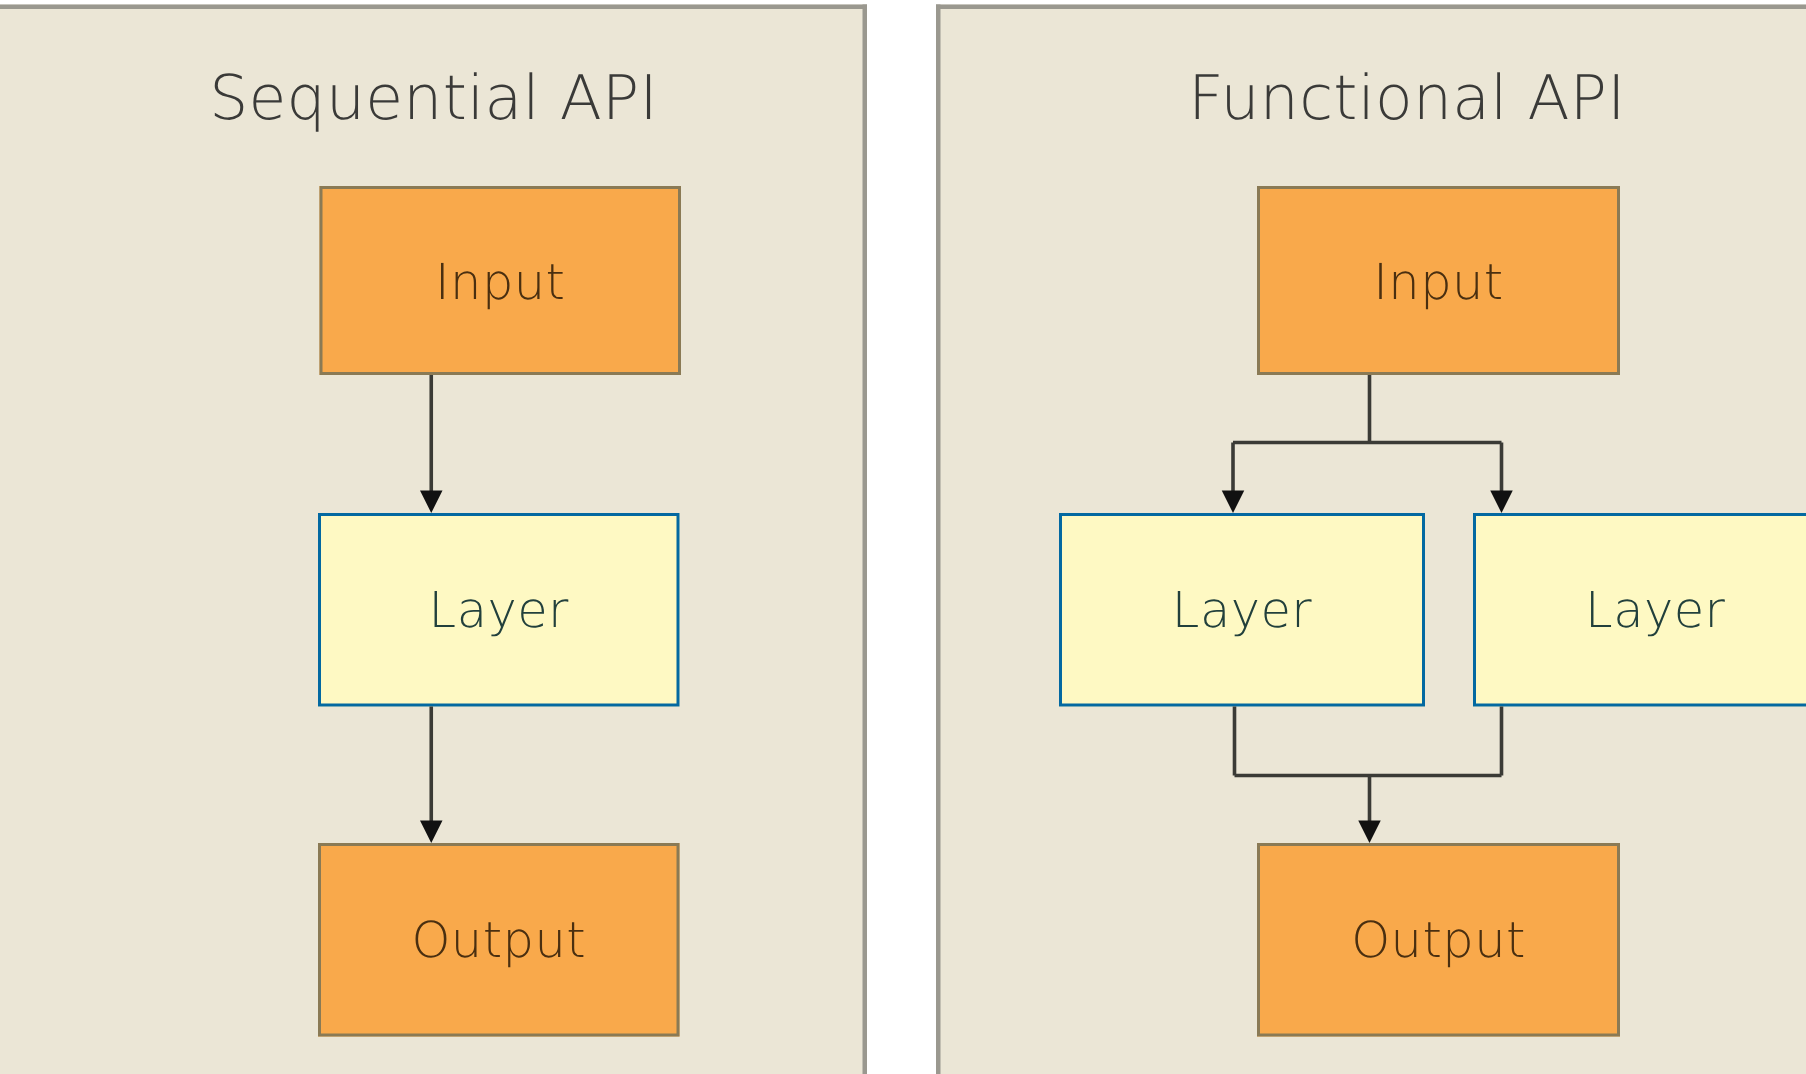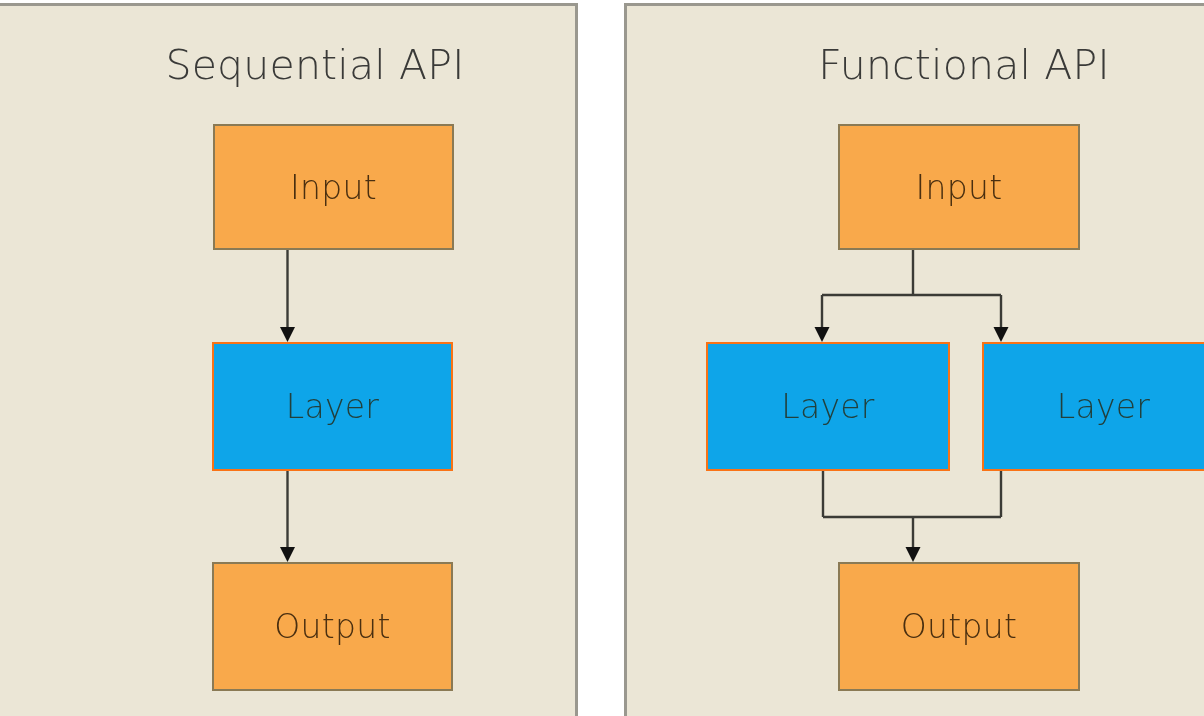--- a/index.html
+++ b/index.html
@@ -44,21 +44,20 @@
   
   .panel-title {
     position: absolute;
     text-align: center;
     font-size: 41px;
     font-weight: 300;
     color: #3a3a38;
     letter-spacing: 0.2px;
     white-space: nowrap;
     font-family: "DejaVu Sans", "Liberation Sans", sans-serif;
-    margin-left: 26px;
   }
   #title-sequential {
     left: 0;
     top: 41px;
     width: 578px;
   }
   #title-functional {
     left: 0;
     top: 41px;
     width: 580px;
@@ -78,22 +77,22 @@
     font-family: "DejaVu Sans", "Liberation Sans", sans-serif;
     margin-left: 46px;
   }
   .node.input-node,
   .node.output-node {
     background: #f9a94b;
     border: 2px solid #8a7a55;
     color: #4a2f10;
   }
   .node.layer-node {
-    background: #0ea5e9;
-    border: 2px solid #f97316;
+    background: #fef9c3;
+    border: 2px solid #0369a1;
     color: #22403c;
     text-align: center;
   }
 
   
   #seq-input  { left: 167px; top: 124px; width: 241px; height: 126px; }
   #seq-layer  { left: 166px; top: 342px; width: 241px; height: 129px; }
   #seq-output { left: 166px; top: 562px; width: 241px; height: 129px; }
 
   

